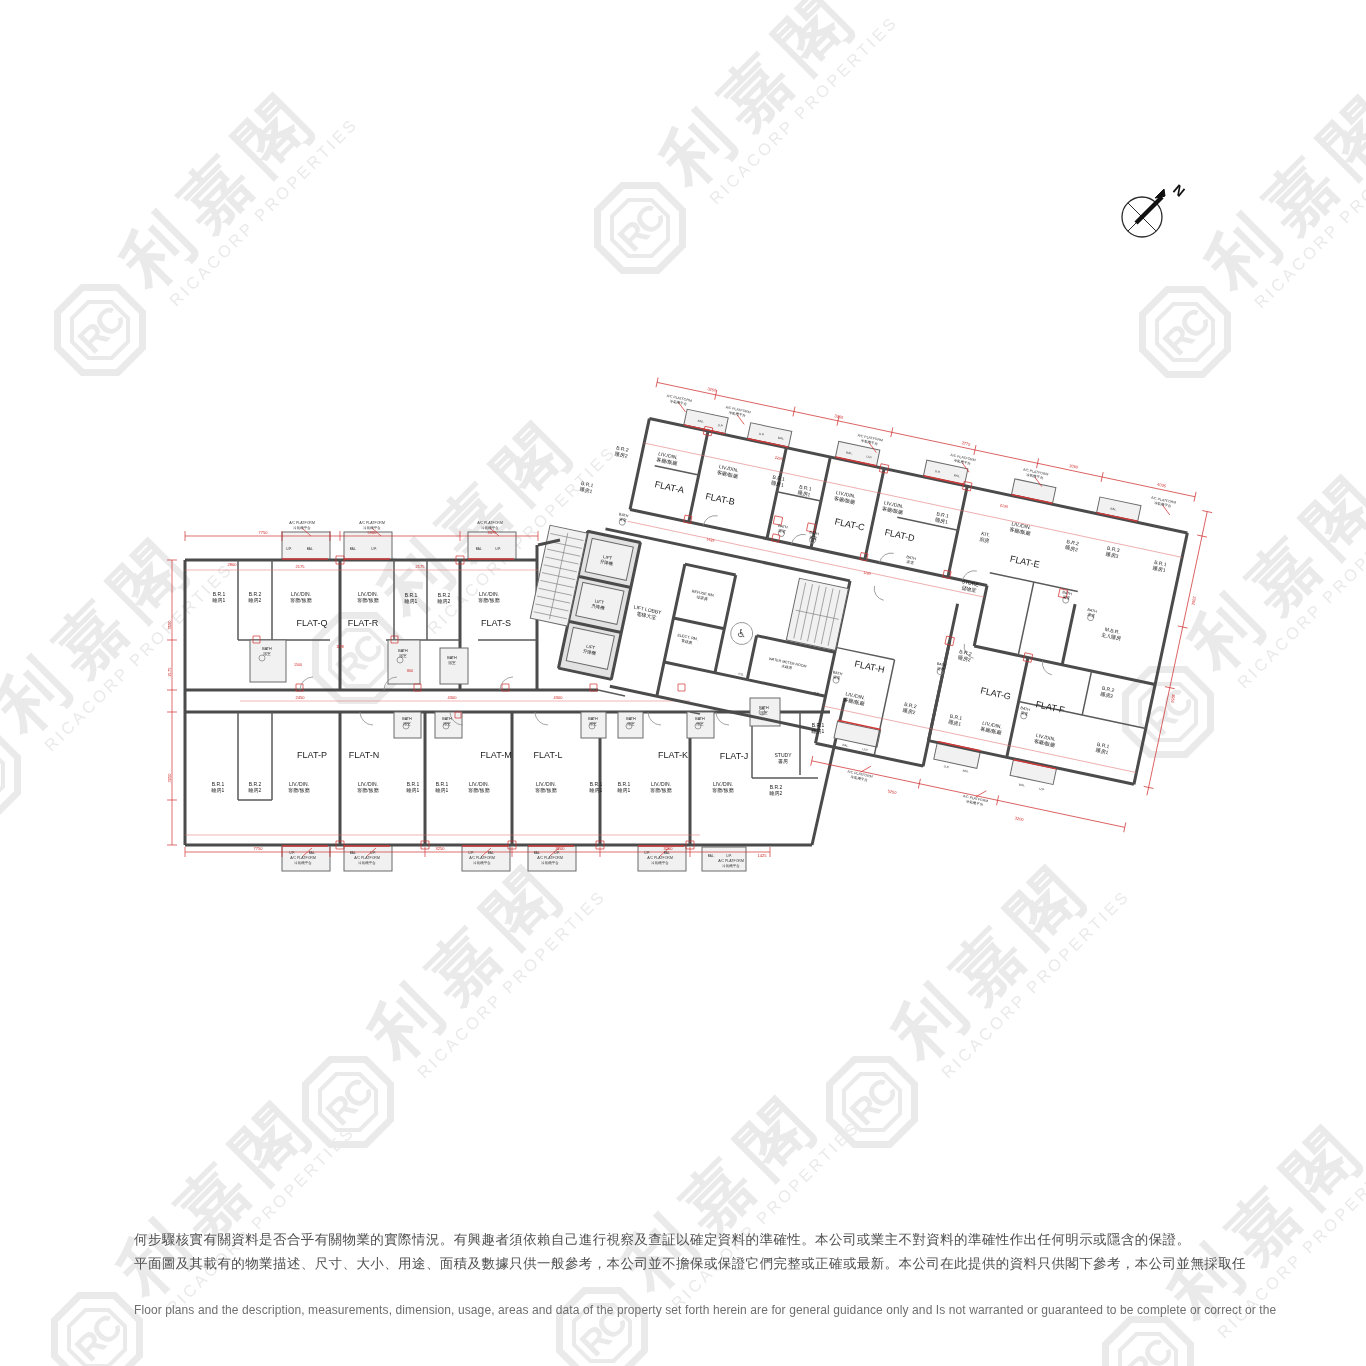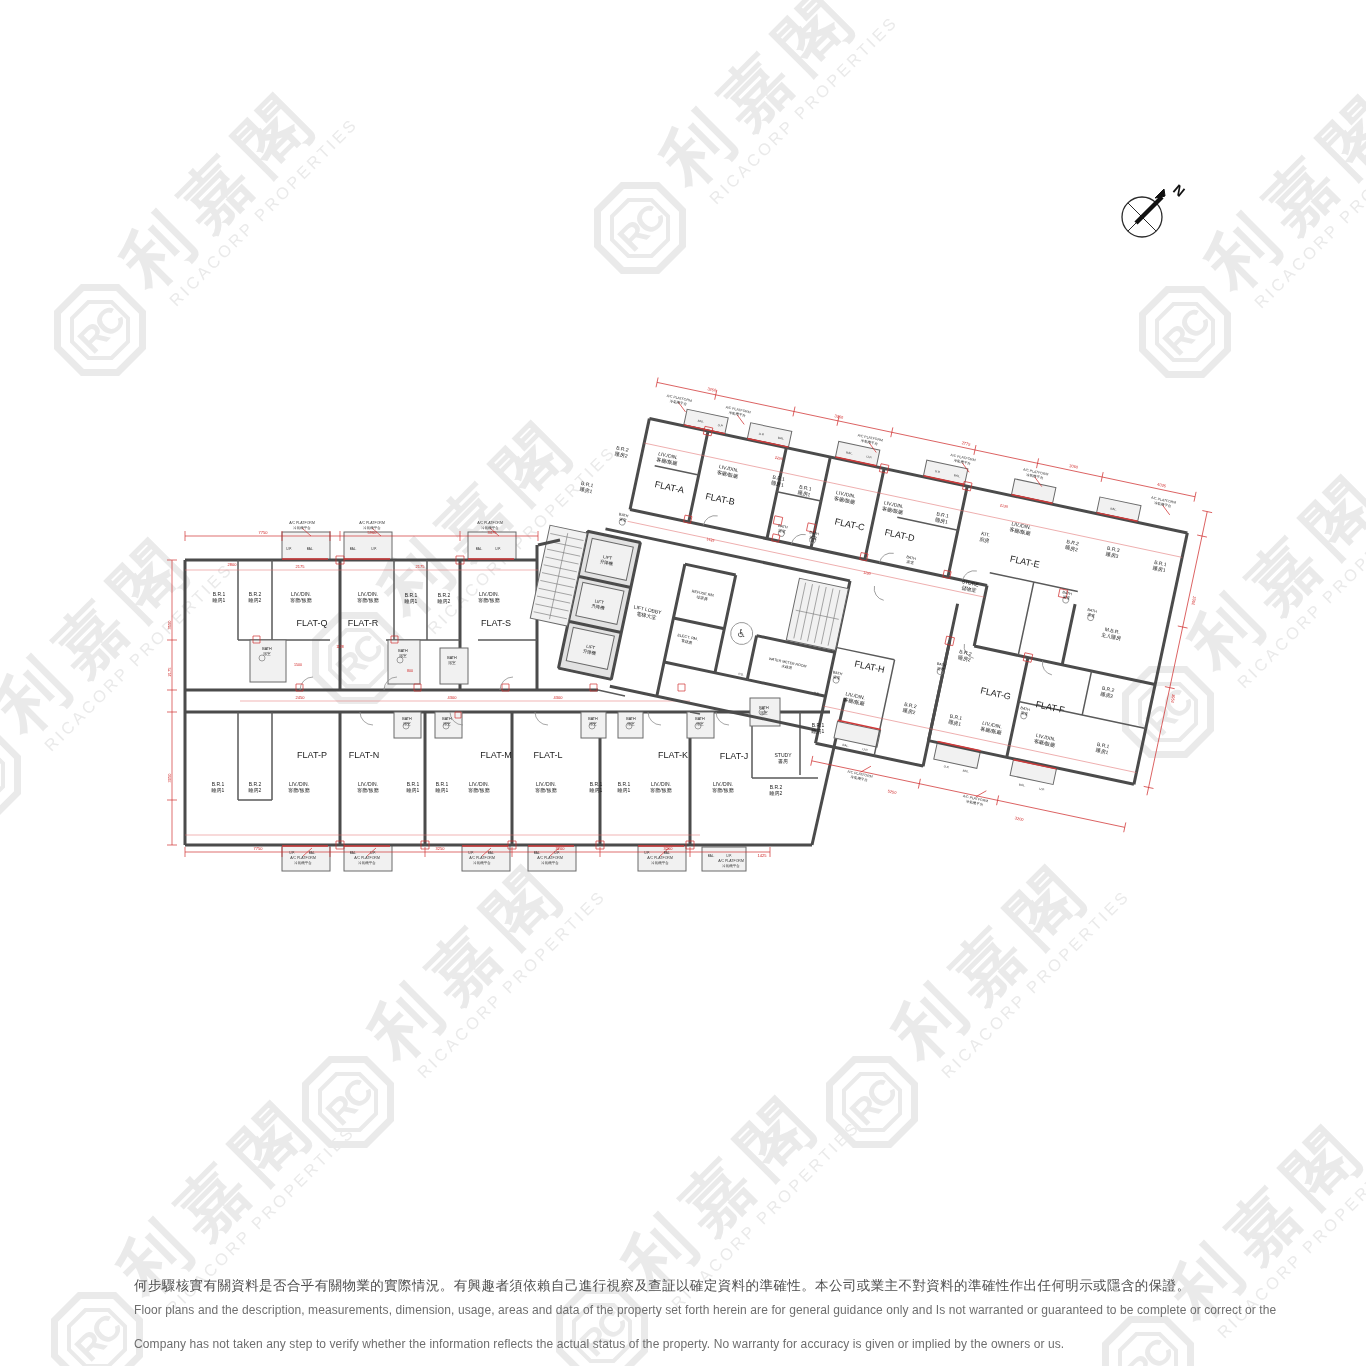--- a/index.html
+++ b/index.html
@@ -368,16 +368,16 @@
 
   <g transform="translate(1142,217)">
     <circle cx="0" cy="0" r="20" fill="#ffffff" stroke="#2a2a2a" stroke-width="1.3"></circle>
     <path d="M-14,14 L14,-14 M-14,-14 L14,14" stroke="#2a2a2a" stroke-width="1" fill="none"></path>
     <path d="M-6,6 L20,-20" stroke="#111111" stroke-width="4.5" fill="none"></path>
     <path d="M20,-20 l-7,1 9,-9 1,7 z" fill="#111111" stroke="#111111"></path>
     <text x="30" y="-26" font-size="14" font-weight="bold" fill="#111111" transform="rotate(40 30 -26)">N</text>
   </g>
 </svg>
 
-  <div class="disc disc-zh" style="top:1277px;">何步驟核實有關資料是否合乎有關物業的實際情況。有興趣者須依賴自己進行視察及查証以確定資料的準確性。本公司或業主不對資料的準確性作出任何明示或隱含的保證。</div>
+  <div class="disc disc-zh" style="top:1255px;">平面圖及其載有的物業描述、尺寸、大小、用途、面積及數據只供一般參考，本公司並不擔保或保證它們完整或正確或最新。本公司在此提供的資料只供閣下參考，本公司並無採取任</div>
+  <div class="disc disc-zh" style="top:1231px;">何步驟核實有關資料是否合乎有關物業的實際情況。有興趣者須依賴自己進行視察及查証以確定資料的準確性。本公司或業主不對資料的準確性作出任何明示或隱含的保證。</div>
   <div class="disc disc-en" style="top:1303px;">Floor plans and the description, measurements, dimension, usage, areas and data of the property set forth herein are for general guidance only and Is not warranted or guaranteed to be complete or correct or the</div>
-  <div class="disc disc-en" style="top:1337px;">Company has not taken any step to verify whether the information reflects the actual status of the property.  No warranty for accuracy is given or implied by the owners or us.</div>
 </div>
 
 </body></html>

